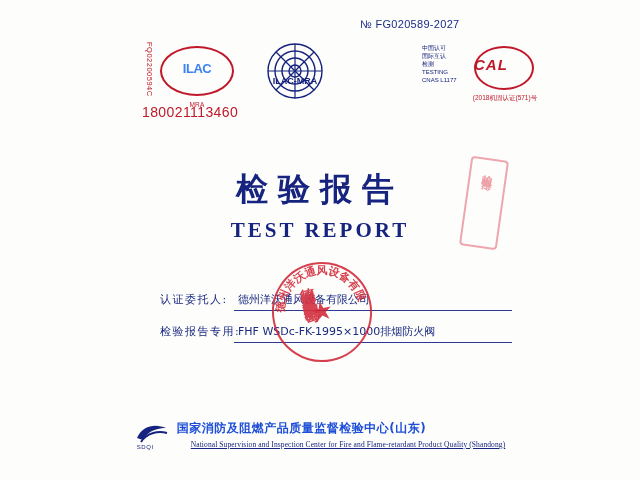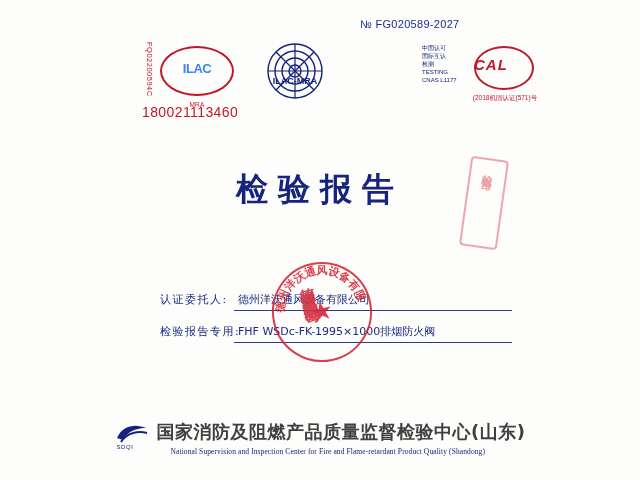--- a/index.html
+++ b/index.html
@@ -357,33 +357,34 @@
   .footer-mark .sdqi {
     position: absolute;
     left: 2px;
     top: 22px;
     font-size: 6px;
     color: #1b2a80;
     letter-spacing: 0.6px;
   }
   .footer-cn {
     margin-left: 42px;
-    font-size: 18px;
-    font-weight: bold;
-    color: #404040;
+    font-size: 12px;
+    font-weight: bold;
+    color: #1d4ed8;
     letter-spacing: 0.5px;
     font-family: "DejaVu Sans", sans-serif;
   }
   .footer-en {
     margin-left: 56px;
     margin-top: 3px;
     font-size: 7.5px;
     color: #16237f;
     letter-spacing: 0.1px;
     font-family: "Liberation Serif", serif;
+    text-decoration: underline;
   }
 </style>
 </head>
 <body>
 
 <div class="page">
 
   <div class="report-no">
     <span class="no-label">№</span>
     <span>FG020589-2027</span>
@@ -429,20 +430,21 @@
     <div class="logo-cal">
       <div class="circ"></div>
       <div class="word">CAL</div>
       <div class="code">(2018机固认证(571)号</div>
     </div>
   </div>
 
   <div class="barcode-no">180021113460</div>
 
   <div class="title-cn">检验报告</div>
+  <div class="title-en">TEST REPORT</div>
 
   <div class="stamp-right">
     <div class="t">检验报告专用</div>
   </div>
 
   <div class="fields">
     <div class="field-row">
       <span class="field-label">认证委托人:</span>
       <span class="field-value">德州洋沃通风设备有限公司</span>
       <span class="field-line"></span>

